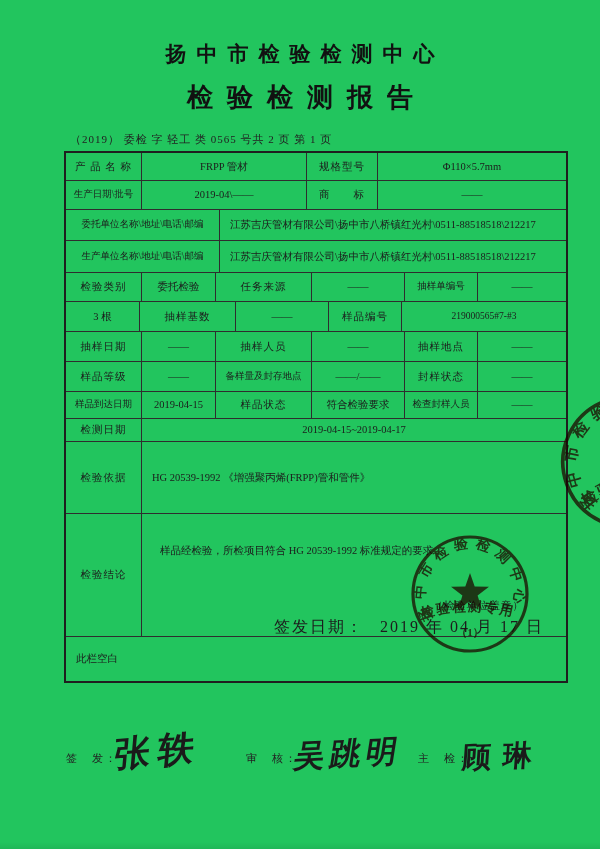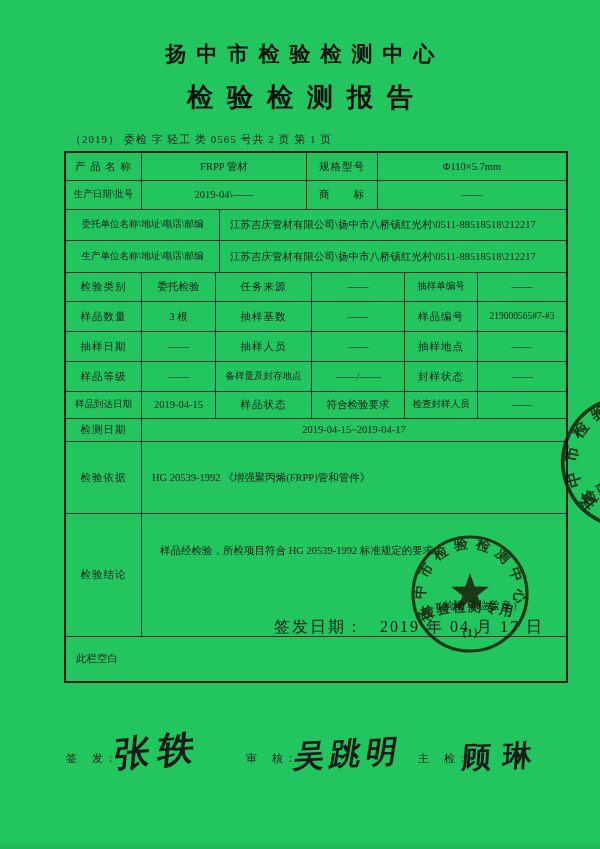--- a/index.html
+++ b/index.html
@@ -119,21 +119,20 @@
     <div class="trow h29">
       <div class="tcell lbl w76">检验类别</div>
       <div class="tcell w74">委托检验</div>
       <div class="tcell lbl w96">任务来源</div>
       <div class="tcell w93">——</div>
       <div class="tcell lbl w73 small">抽样单编号</div>
       <div class="tcell grow">——</div>
     </div>
 
     <div class="trow h30">
-      <div class="tcell lbl w76">样品数量</div>
       <div class="tcell w74">3 根</div>
       <div class="tcell lbl w96">抽样基数</div>
       <div class="tcell w93">——</div>
       <div class="tcell lbl w73">样品编号</div>
       <div class="tcell grow small">219000565#7-#3</div>
     </div>
 
     <div class="trow h30">
       <div class="tcell lbl w76">抽样日期</div>
       <div class="tcell w74">——</div>

